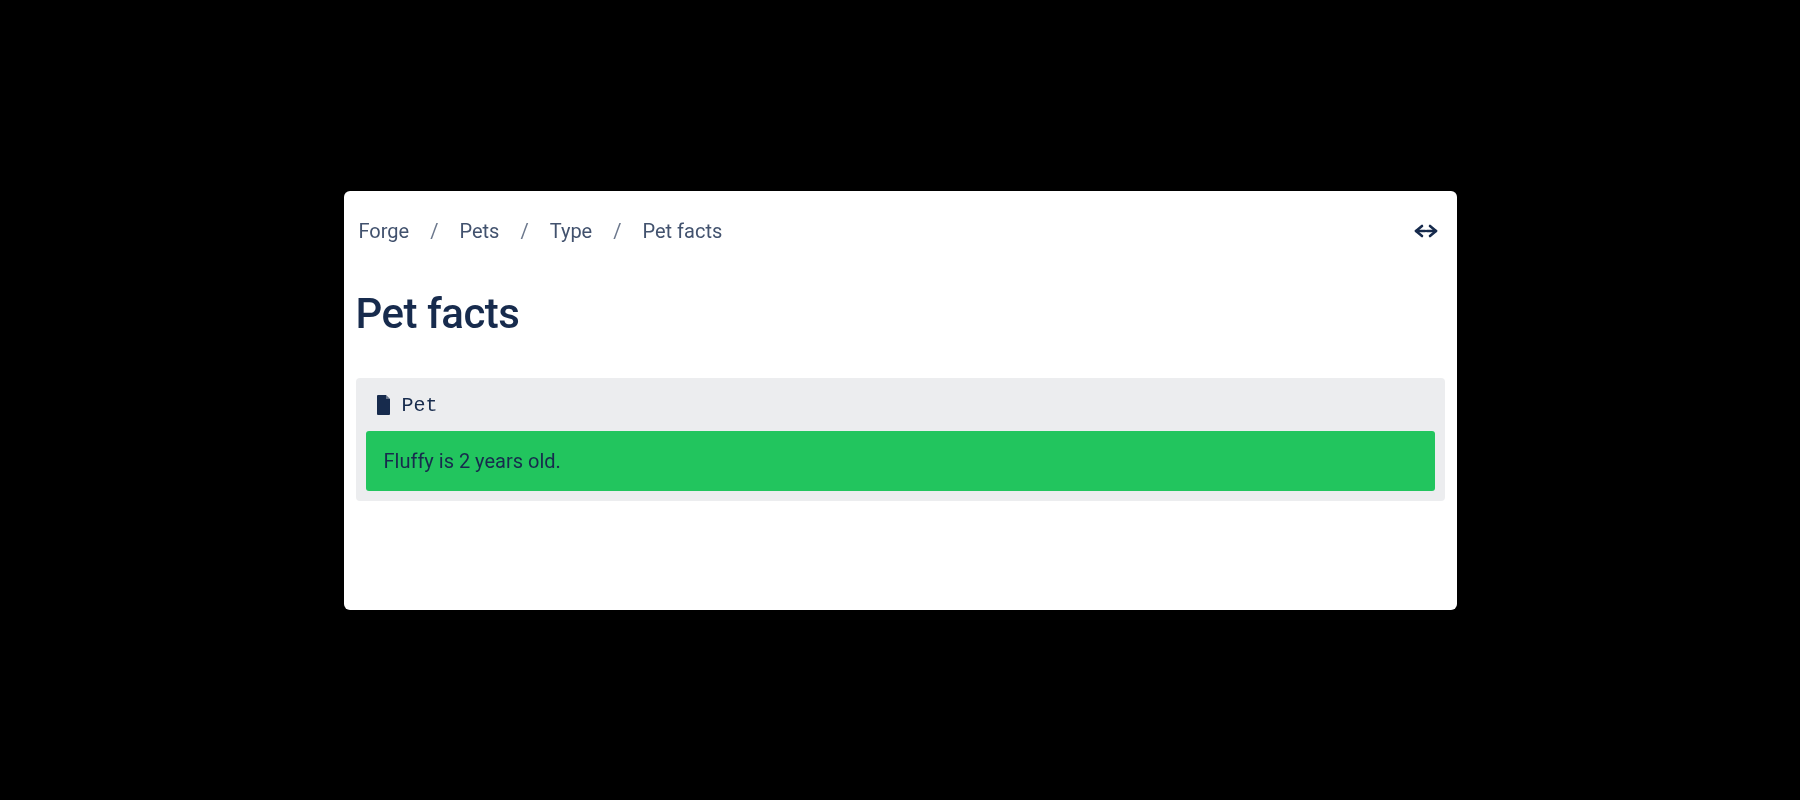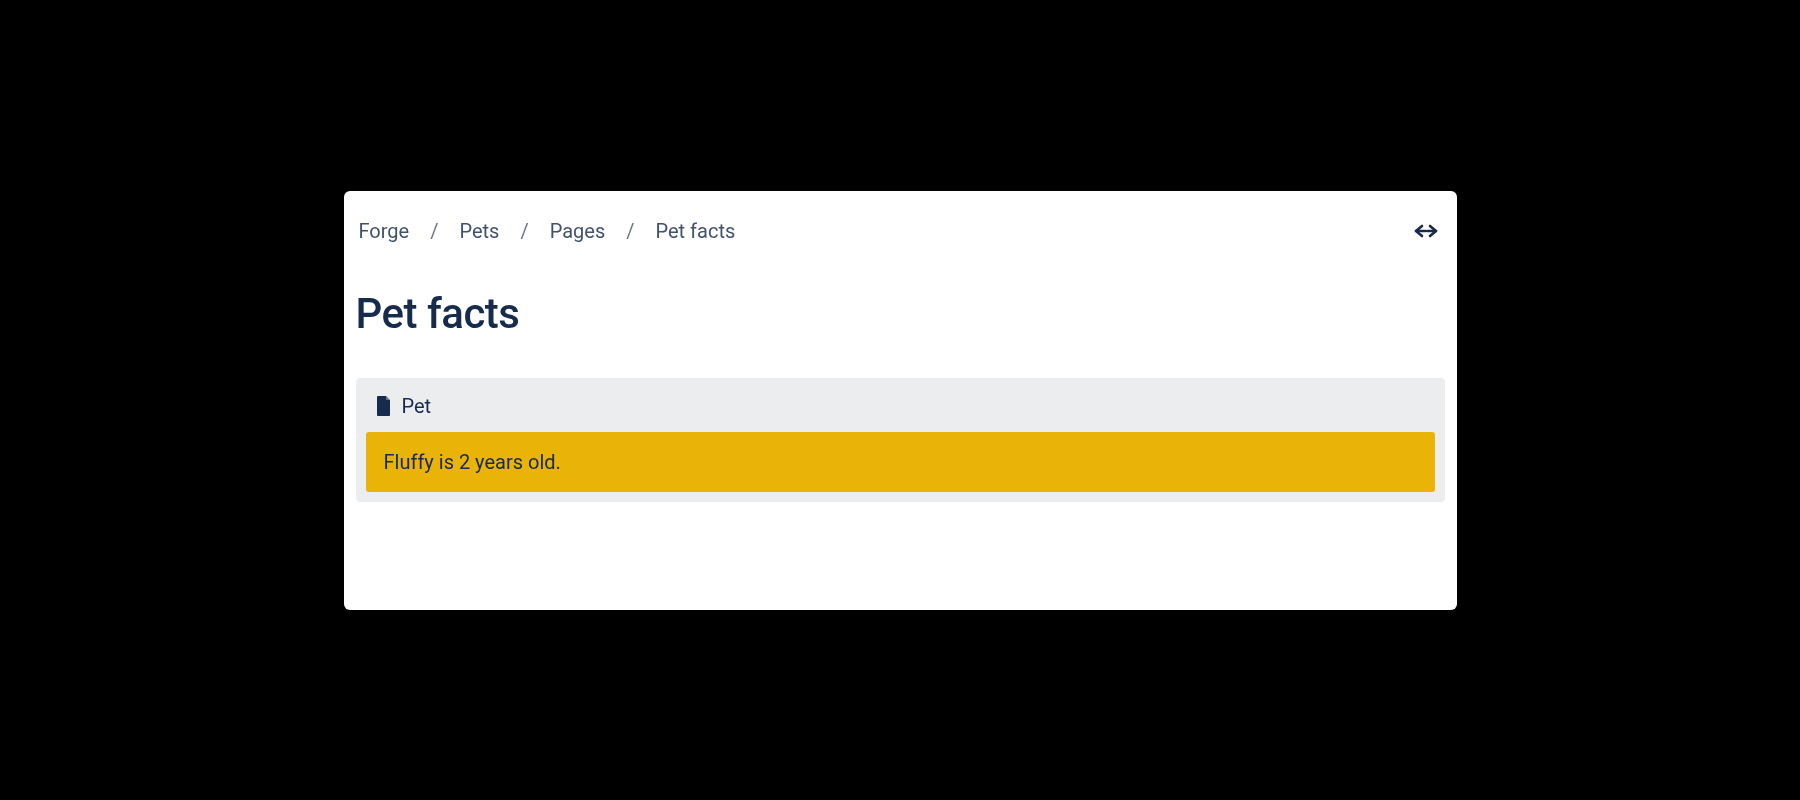--- a/index.html
+++ b/index.html
@@ -80,28 +80,29 @@
       padding: 6px;
     }
 
     .macro-header {
       display: flex;
       align-items: center;
       padding: 10px 14px 10px 14px;
       gap: 10px;
       font-size: 20px;
       color: #172b4d;
+      font-family: Liberation Mono, monospace;
     }
 
     .macro-header svg {
       display: block;
     }
 
     .macro-body {
-      background: #eab308;
+      background: #22c55e;
       border-radius: 3px;
       padding: 18px 18px;
       font-size: 20px;
       color: #172b4d;
       margin: 4px 4px 4px 4px;
     }
 
     .editor-line {
       padding: 44px 12px 0 12px;
       position: relative;
@@ -126,21 +127,21 @@
 <body>
 
 <div class="app-window">
 
   <div class="top-row">
     <nav class="breadcrumb">
       <a href="#" class="breadcrumb-item">Forge</a>
       <span class="breadcrumb-separator">/</span>
       <a href="#" class="breadcrumb-item">Pets</a>
       <span class="breadcrumb-separator">/</span>
-      <a href="#" class="breadcrumb-item">Pages</a>
+      <a href="#" class="breadcrumb-item">Type</a>
       <span class="breadcrumb-separator">/</span>
       <a href="#" class="breadcrumb-item">Pet facts</a>
     </nav>
 
     <button class="expand-arrows" style="background:none;border:none;cursor:pointer;">
       <span>
         <svg width="14" height="16" viewBox="0 0 14 16" fill="none">
           <path d="M9 3 L3 8 L9 13" stroke="#172b4d" stroke-width="2.6" stroke-linecap="round" stroke-linejoin="round" fill="none"></path>
           <line x1="3" y1="8" x2="12" y2="8" stroke="#172b4d" stroke-width="2.6" stroke-linecap="round"></line>
         </svg>

